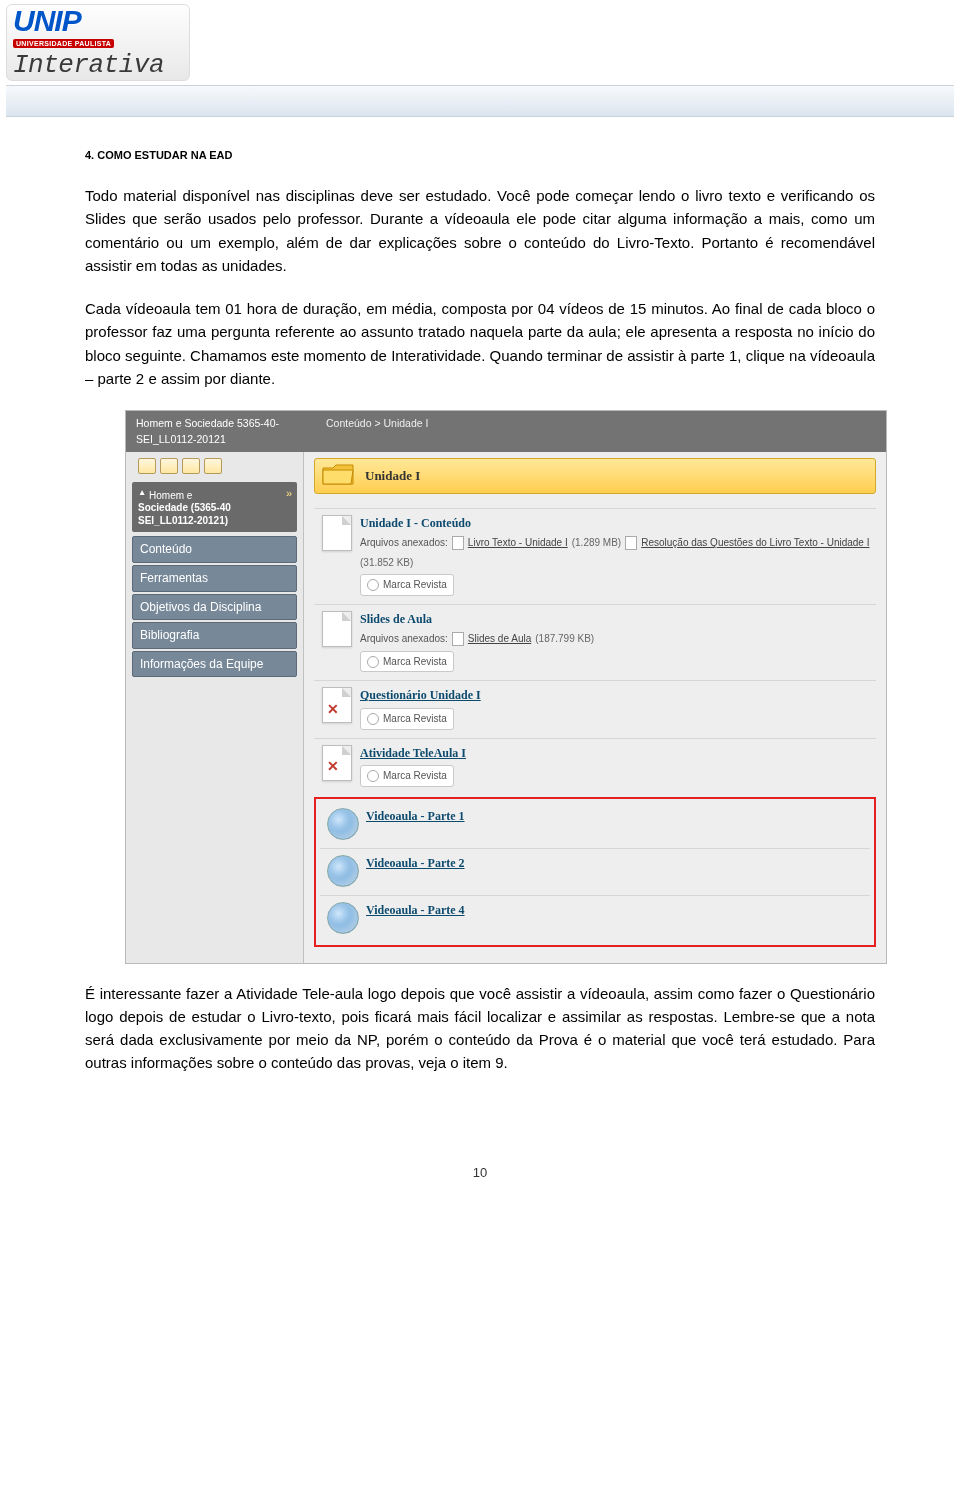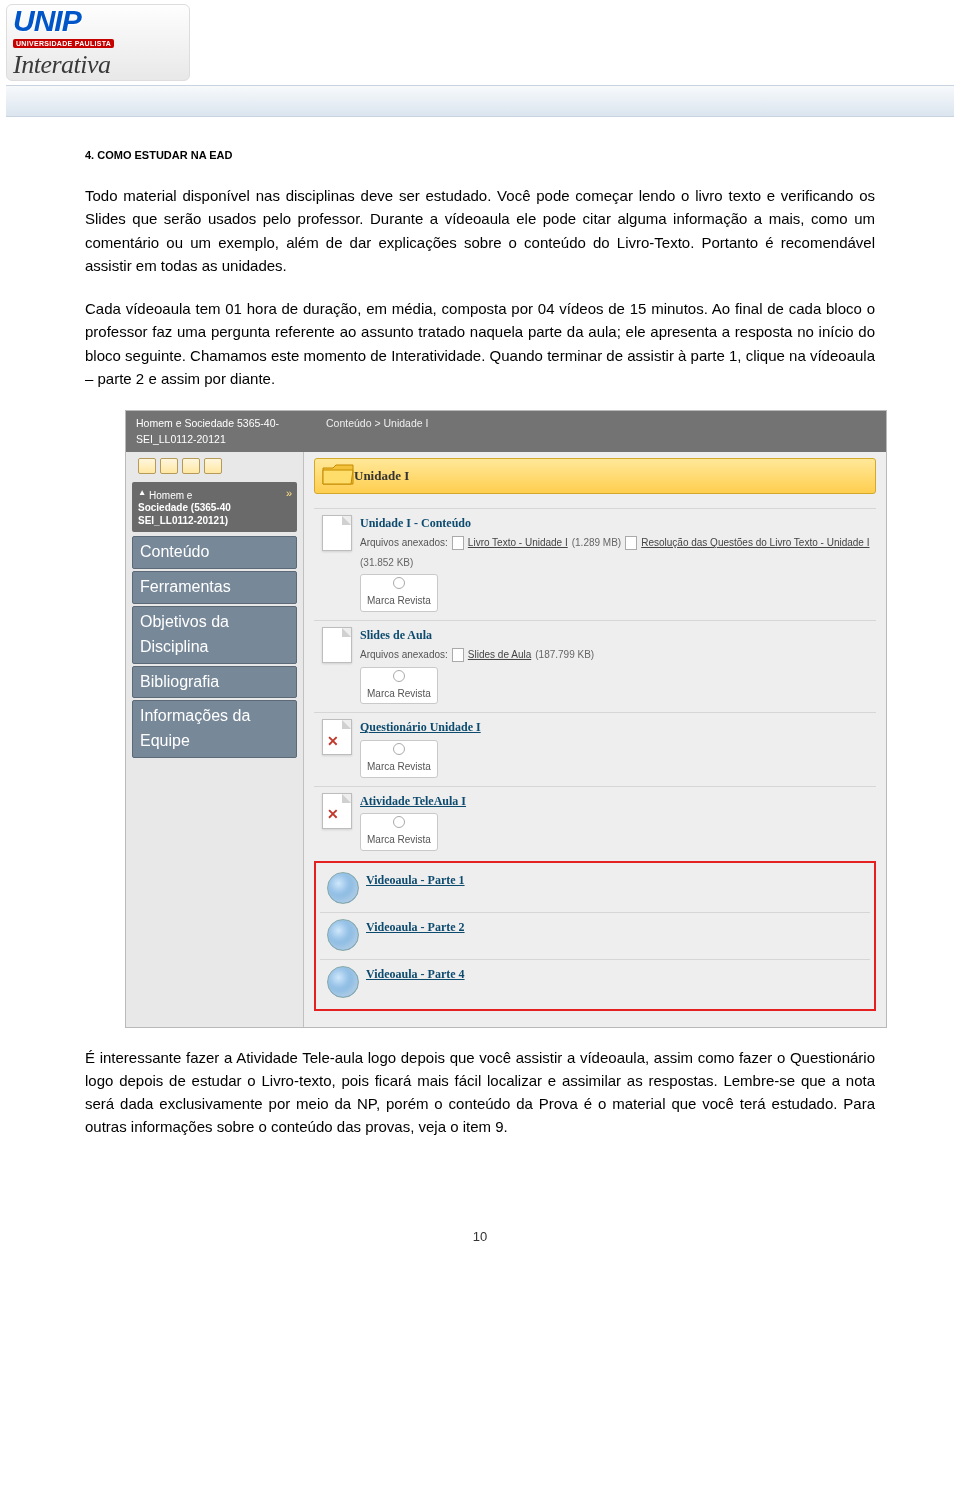--- a/index.html
+++ b/index.html
@@ -37,21 +37,21 @@
     font-size: 7px;
     font-style: normal;
     font-weight: 700;
     padding: 1px 3px;
     border-radius: 2px;
     letter-spacing: 0.3px;
     vertical-align: 2px;
     margin-top: -4px;
   }
   .interativa {
-    font-family: Liberation Serif, serif;
+    font-family: Liberation Mono, monospace;
     font-style: italic;
     font-size: 26px;
     color: #3a3a3a;
     letter-spacing: -0.5px;
     margin-top: -2px;
   }
   .tabstrip {
     height: 30px;
     background: linear-gradient(#f7f9fb, #dbe5ef);
     border-bottom: 1px solid #c7d4e0;
@@ -130,36 +130,36 @@
   .ss-course .arrow {
     position: absolute;
     right: 5px;
     top: 5px;
     color: #ffe083;
     font-size: 11px;
   }
   .ss-nav {
     background: #778899;
     color: #fff;
-    font-size: 16px;
+    font-size: 12px;
     padding: 3px 7px;
     border: 1px solid #5c6a78;
     border-radius: 2px;
     margin-bottom: 2px;
   }
   .ss-main {
     flex: 1;
     background: #eeeeee;
     padding: 6px 10px 16px 10px;
   }
   .ss-titlebar {
     background: linear-gradient(#ffe899,#ffce4f);
     border: 1px solid #d2a92b;
     border-radius: 3px;
-    padding: 7px 10px 7px 39px;
+    padding: 7px 10px 7px 50px;
     position: relative;
     font-family: Georgia, serif;
     font-weight: 700;
     font-size: 13px;
     color: #333;
     margin-bottom: 14px;
   }
   .ss-folder {
     position: absolute;
     left: 6px;
@@ -208,21 +208,20 @@
   .marca {
     display: inline-flex;
     align-items: center;
     gap: 4px;
     border: 1px solid #c9c9c9;
     background: #fff;
     border-radius: 3px;
     padding: 2px 6px;
     font-size: 10px;
     color: #555;
-    flex-direction: column;
   }
   .doc-ico {
     width: 28px;
     height: 34px;
     background: #fff;
     border: 1px solid #bdbdbd;
     position: relative;
     box-shadow: 0 1px 2px rgba(0,0,0,0.12);
   }
   .doc-ico:before {

